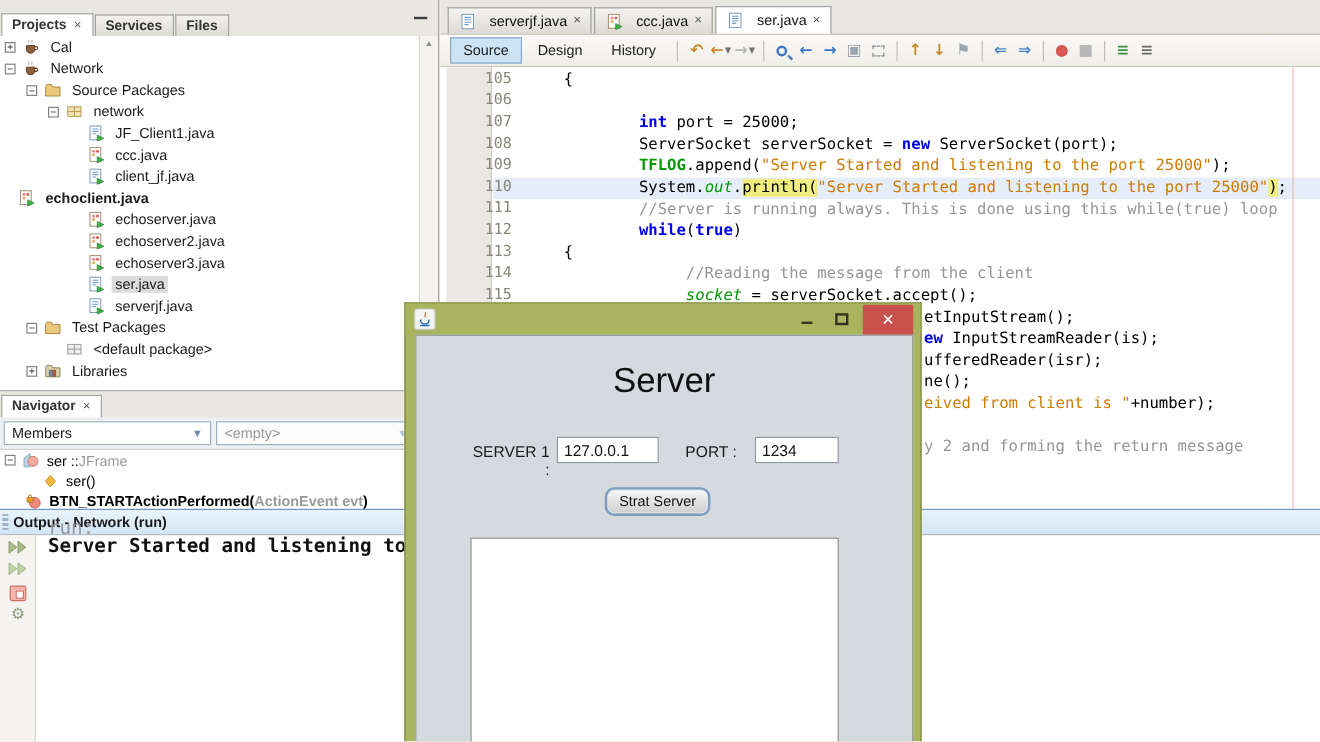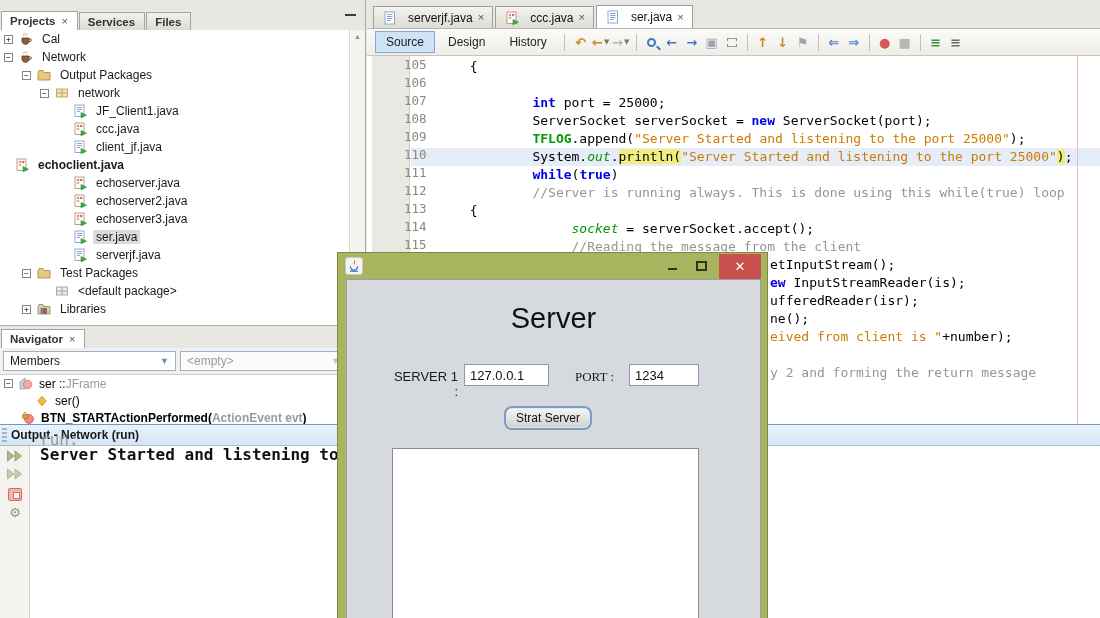--- a/index.html
+++ b/index.html
@@ -149,21 +149,21 @@
             </span>
             <span class="tlabel">Network</span>
           </div>
           <div class="trow" style="padding-left: 22px;">
             <span class="exp">−</span>
             <span class="ticon">
               <svg width="14" height="14" viewBox="0 0 14 14">
                 <path d="M1 4.5l1-2h4l1 2h6V12H1z" fill="#e8c97e" stroke="#a98436" stroke-width=".8"></path>
               </svg>
             </span>
-            <span class="tlabel">Output Packages</span>
+            <span class="tlabel">Source Packages</span>
           </div>
           <div class="trow" style="padding-left: 40px;">
             <span class="exp">−</span>
             <span class="ticon">
               <svg width="14" height="14" viewBox="0 0 14 14">
                 <rect x="1.5" y="3" width="11" height="8" fill="#f3e3b3" stroke="#b59a4e" stroke-width=".8"></rect>
                 <path d="M7 3v8M1.5 7h11" stroke="#b59a4e" stroke-width=".8"></path>
               </svg>
             </span>
             <span class="tlabel">network</span>
@@ -488,25 +488,25 @@
           <div class="gnum">115</div>
         </div>
       <div id="margin-line"></div>
       <div id="code-layer">
           <div class="cline"><span class="tk-pln">       {</span></div>
           <div class="cline"></div>
           <div class="cline"><span class="tk-pln">               </span><span class="tk-kw">int</span><span class="tk-pln"> port = 25000;</span></div>
           <div class="cline"><span class="tk-pln">               ServerSocket serverSocket = </span><span class="tk-kw">new</span><span class="tk-pln"> ServerSocket(port);</span></div>
           <div class="cline"><span class="tk-pln">               </span><span class="tk-fld">TFLOG</span><span class="tk-pln">.append(</span><span class="tk-str">"Server Started and listening to the port 25000"</span><span class="tk-pln">);</span></div>
           <div class="cline"><span class="tk-pln">               System.</span><span class="tk-fldi">out</span><span class="tk-pln">.</span><span class="tk-hl">println</span><span class="tk-hl">(</span><span class="tk-str">"Server Started and listening to the port 25000"</span><span class="tk-hl">)</span><span class="tk-pln">;</span></div>
+          <div class="cline"><span class="tk-com">               //Server is running always. This is done using this while(true) loop</span></div>
           <div class="cline"><span class="tk-pln">               </span><span class="tk-kw">while</span><span class="tk-pln">(</span><span class="tk-kw">true</span><span class="tk-pln">)</span></div>
-          <div class="cline"><span class="tk-com">               //Server is running always. This is done using this while(true) loop</span></div>
           <div class="cline"><span class="tk-pln">       {</span></div>
+          <div class="cline"><span class="tk-com">                    //Reading the message from the client</span></div>
           <div class="cline"><span class="tk-pln">                    </span><span class="tk-fldi">socket</span><span class="tk-pln"> = serverSocket.accept();</span></div>
-          <div class="cline"><span class="tk-com">                    //Reading the message from the client</span></div>
         </div>
       <div id="code-fragments">
           <div class="frag" style="left: 403px; top: 200px;"><span class="tk-pln">etInputStream();</span></div>
           <div class="frag" style="left: 403px; top: 218px;"><span class="tk-kw">ew</span><span class="tk-pln"> InputStreamReader(is);</span></div>
           <div class="frag" style="left: 403px; top: 236px;"><span class="tk-pln">ufferedReader(isr);</span></div>
           <div class="frag" style="left: 403px; top: 254px;"><span class="tk-pln">ne();</span></div>
           <div class="frag" style="left: 403px; top: 272px;"><span class="tk-str">eived from client is "</span><span class="tk-pln">+number);</span></div>
           <div class="frag" style="left: 403px; top: 308px;"><span class="tk-com">y 2 and forming the return message</span></div>
         </div>
     </div>
@@ -556,21 +556,21 @@
           <span class="box"></span>
         </span>
       <span id="dlg-close">
           <span>✕</span>
         </span>
     </div>
     <div id="dlg-body">
       <div id="dlg-heading">Server</div>
       <span class="dlg-label" style="left:43px; width:68px;">SERVER 1 :</span>
       <input class="dlg-input" style="left: 117px; width: 85px;" value="127.0.0.1">
-      <span class="dlg-label" style="left:217px; width:50px;font-family:Liberation Serif, serif;">PORT :</span>
+      <span class="dlg-label" style="left:217px; width:50px;">PORT :</span>
       <input class="dlg-input" style="left: 282px; width: 70px;" value="1234">
       <div id="dlg-button">
         <span>Strat Server</span>
       </div>
       <div id="dlg-log"></div>
     </div>
   </div>
 
 </div>
 

